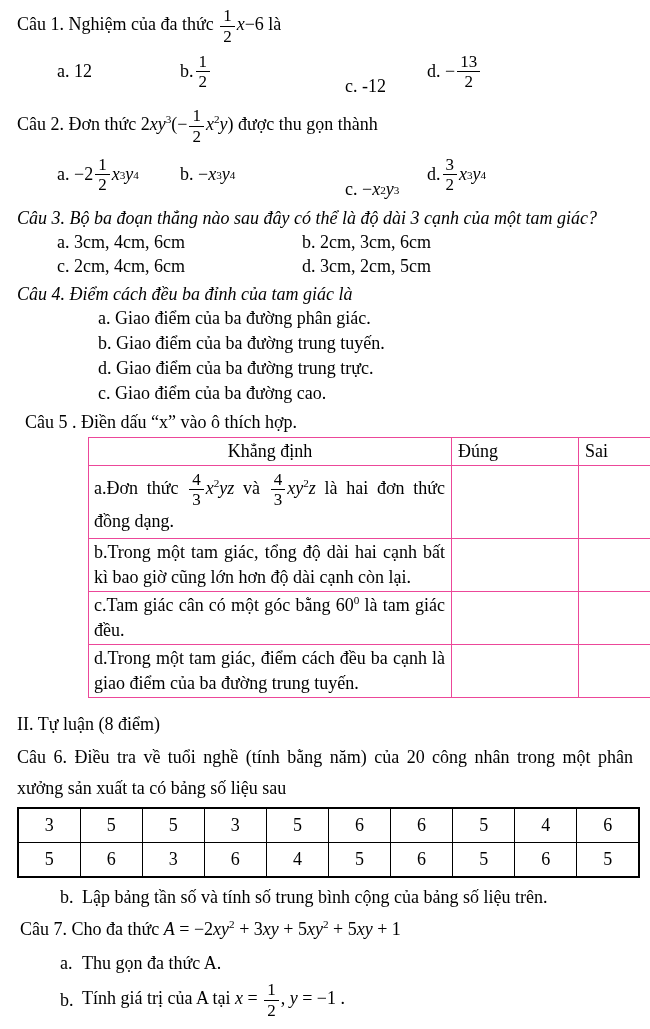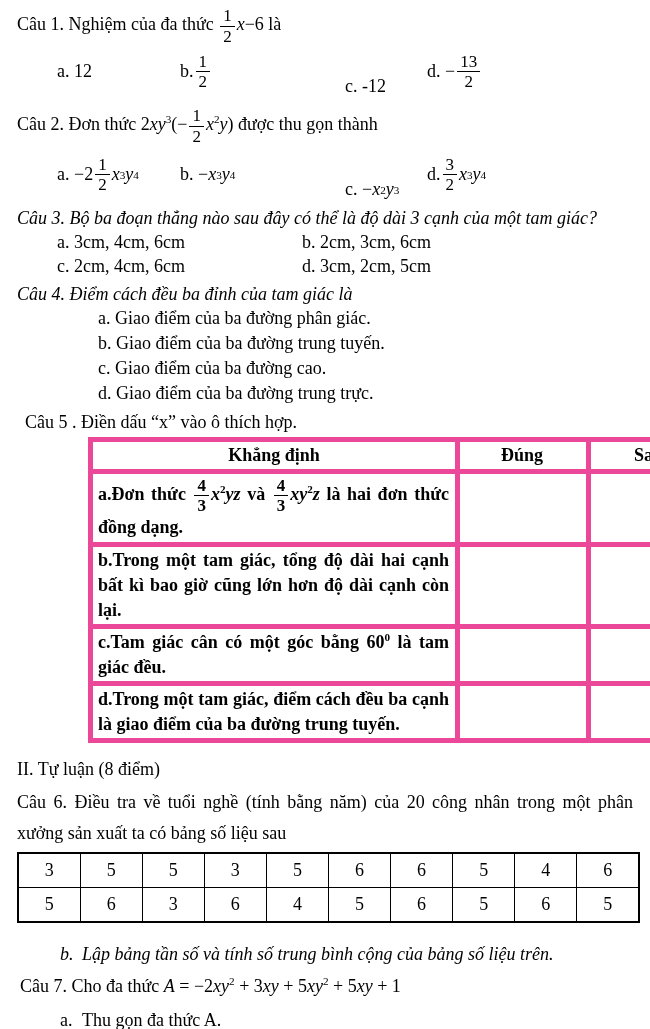--- a/index.html
+++ b/index.html
@@ -25,26 +25,26 @@
   .optrow4 .o2{width:165px;}
   .optrow4 .o3{width:82px;margin-top:30px;}
   .optrow4 .o4{flex:1;}
   .optrow2{margin-left:57px;display:flex;line-height:24px;}
   .optrow2 .left{width:245px;}
   .q4opts{margin-left:98px;line-height:25px;}
   .q4opts div{min-height:25px;}
   .q5title{margin-left:25px;margin-top:4px;line-height:24px;}
   table{border-collapse:collapse;}
   .tbl5{margin-left:88px;margin-top:3px;width:560px;table-layout:fixed;}
-  .tbl5 td,.tbl5 th{border:5px solid #ec4899;font-weight:bold;padding:1px 6px;}
+  .tbl5 td,.tbl5 th{border:1px solid #ec4899;font-weight:normal;padding:1px 6px;}
   .tbl5 .c1{width:350px;}
   .tbl5 .c2{width:112px;}
   .tbl5 .c3{width:98px;}
   .tbl5 th.c1{text-align:center;height:25px;}
-  .tbl5 th.c2,.tbl5 th.c3{text-align:center;height:25px;padding-right:8px;}
+  .tbl5 th.c2,.tbl5 th.c3{text-align:left;height:25px;padding-right:8px;}
   .tbl5 td.st{text-align:justify;line-height:25px;vertical-align:middle;padding-left:5px;}
   .r-a{height:73px;}
   .r-b{height:52px;}
   .r-c{height:53px;}
   .r-d{height:50px;}
   .sec2{margin-left:17px;margin-top:14px;line-height:24px;}
   .sec2 .b{font-weight:normal;}
   .q6stem{margin-left:17px;margin-top:6px;width:616px;text-align:justify;line-height:31px;}
   .tbl6{margin-left:17px;margin-top:3px;width:623px;table-layout:fixed;border:2px solid #000;}
   .tbl6 td{border:1px solid #000;height:31px;text-align:center;font-size:18px;}
@@ -104,22 +104,22 @@
   </div>
   <div class="optrow2">
     <span class="left">c. 2cm, 4cm, 6cm</span>
     <span>d. 3cm, 2cm, 5cm</span>
   </div>
 
   <div class="stem" style="margin-top:4px;">Câu 4. Điểm cách đều ba đỉnh  của tam giác là</div>
   <div class="q4opts">
     <div>a. Giao điểm của ba đường phân giác.</div>
     <div>b. Giao điểm của ba đường trung tuyến.</div>
+    <div>d. Giao điểm của ba đường trung trực.</div>
     <div>c. Giao điểm của ba đường cao.</div>
-    <div>d. Giao điểm của ba đường trung trực.</div>
   </div>
 
   <div class="q5title">Câu 5 . Điền dấu “x” vào ô thích hợp.</div>
   <table class="tbl5">
     <tbody>
         <tr>
       <th class="c1">Khẳng định</th>
       <th class="c2">Đúng</th>
       <th class="c3">Sai</th>
     </tr>
@@ -178,21 +178,21 @@
       <td>6</td>
       <td>4</td>
       <td>5</td>
       <td>6</td>
       <td>5</td>
       <td>6</td>
       <td>5</td>
     </tr>
   </tbody>
     </table>
-  <div class="part" style="margin-top:18px;font-style:italic;">
+  <div class="part" style="margin-top:6px;">
     <span class="lbl">b.</span><span>Lập bảng tần số và tính số trung bình cộng của bảng số liệu trên.</span>
   </div>
 
   <div class="q7stem">
     <span>Câu 7.  Cho đa thức <span class="mi">A</span> = −2<span class="mi">xy</span><sup>2</sup> + 3<span class="mi">xy</span> + 5<span class="mi">xy</span><sup>2</sup> + 5<span class="mi">xy</span> + 1</span>
   </div>
   <div class="part" style="margin-top:8px;">
     <span class="lbl">a.</span><span>Thu gọn đa thức A.</span>
   </div>
   <div class="mathpart" style="margin-top:2px;">

